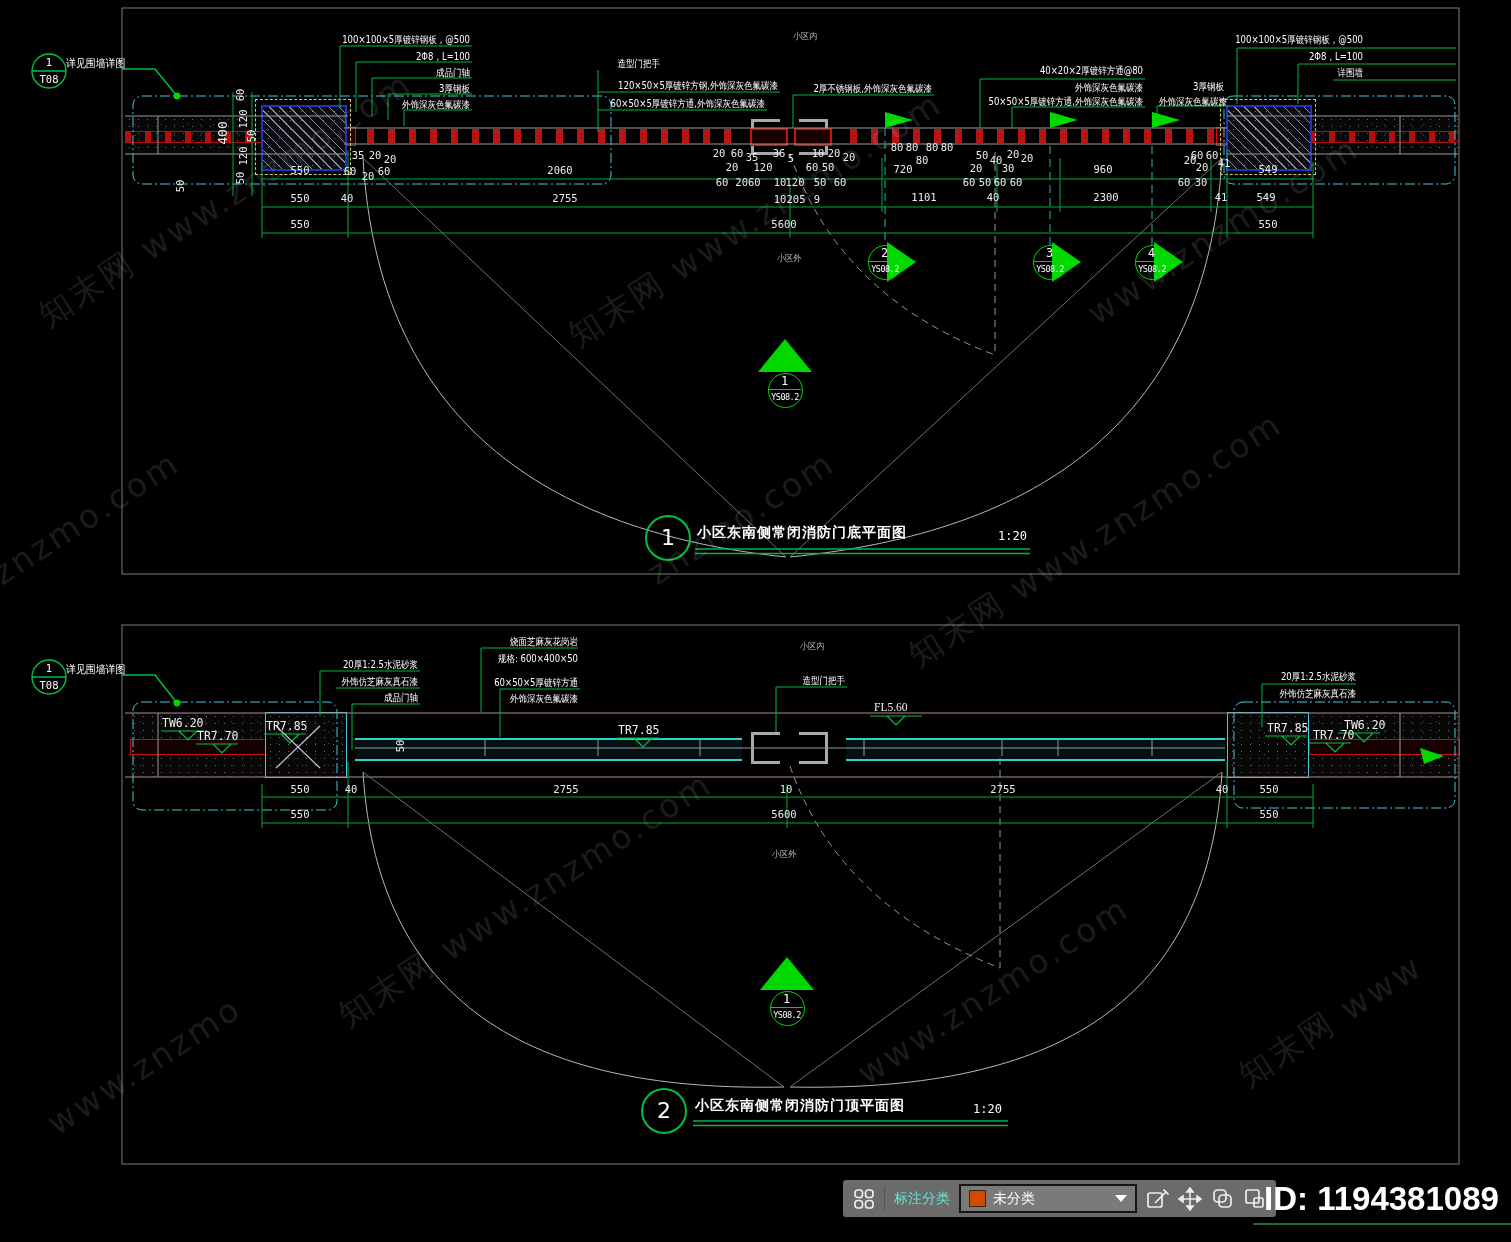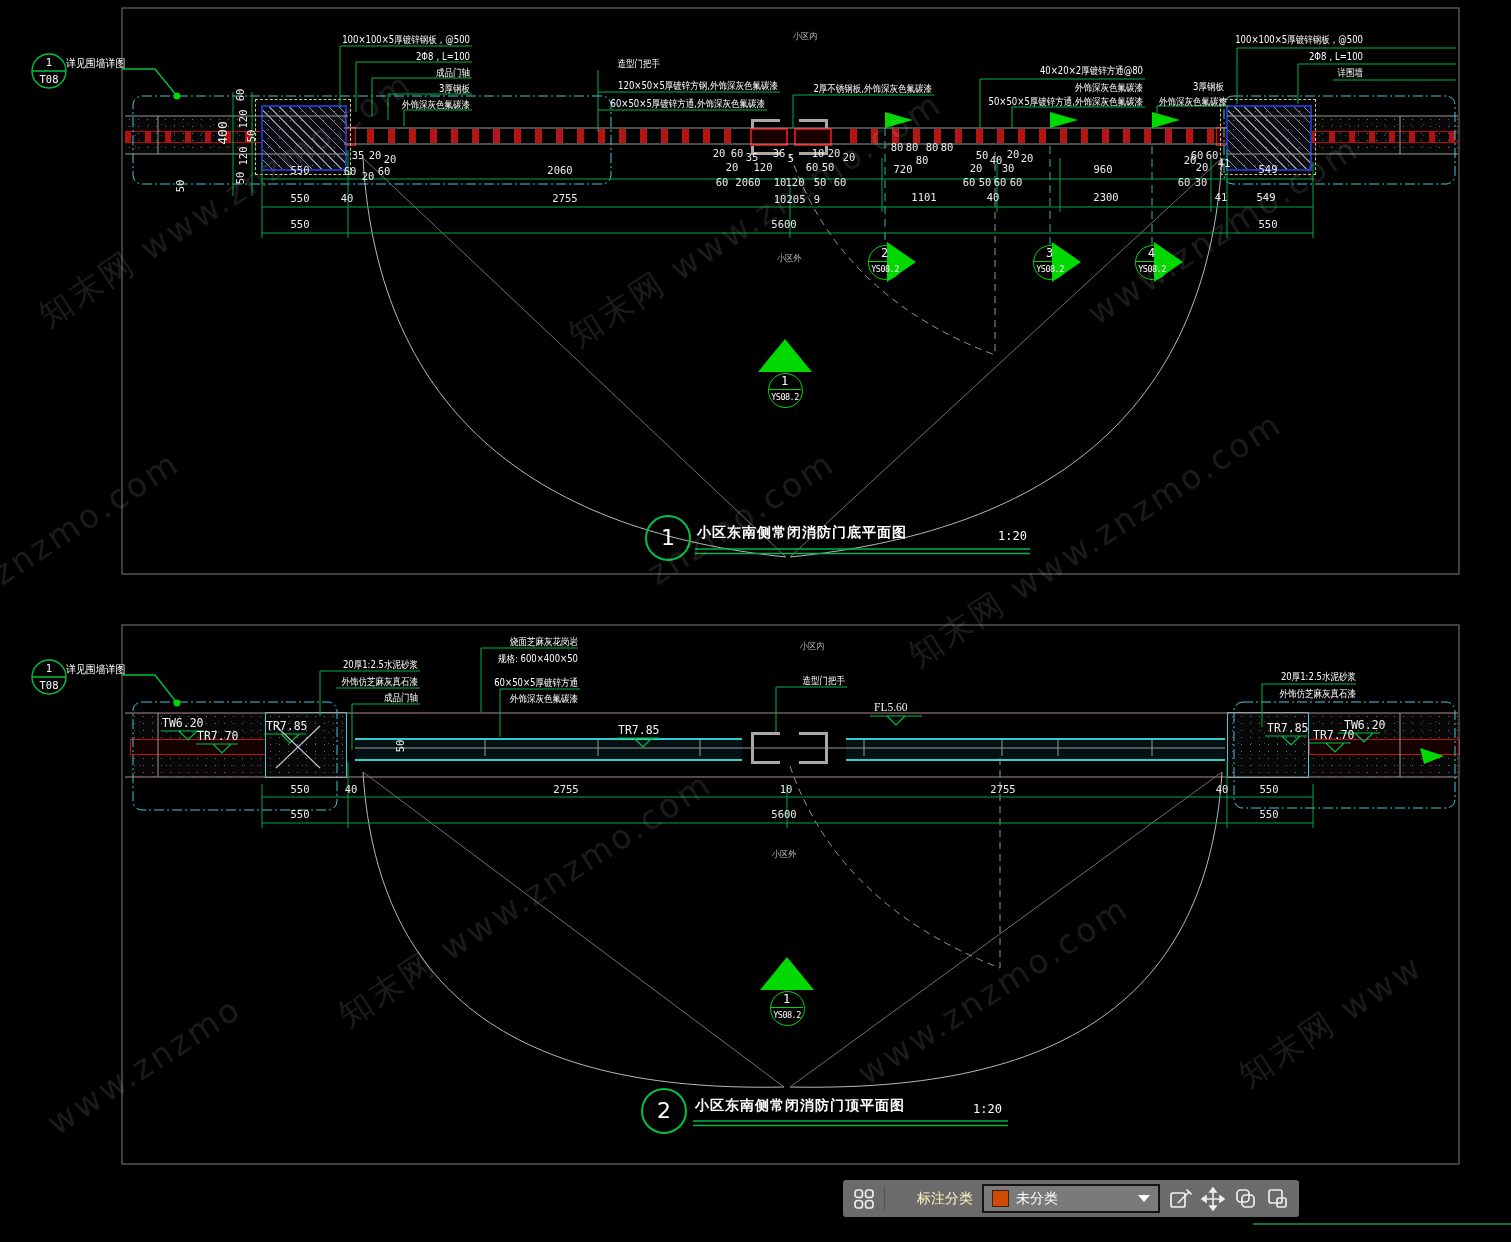--- a/index.html
+++ b/index.html
@@ -46,21 +46,21 @@
   .secnum{position:absolute;width:33px;text-align:center;color:#fff;font:12px "DejaVu Sans Mono",monospace;}
   .seccode{position:absolute;width:40px;text-align:center;color:#fff;font:8.5px "DejaVu Sans Mono",monospace;letter-spacing:-0.5px;}
   
   .title-circle{width:42px;height:42px;border:2px solid #00c045;border-radius:50%;color:#fff;
     font:22px "DejaVu Sans",sans-serif;text-align:center;line-height:42px;}
   .title-text{color:#fff;font-weight:bold;font-size:14px;letter-spacing:1px;}
   .title-scale{color:#fff;font:12px "DejaVu Sans Mono",monospace;}
   
   .toolbar{display:flex;align-items:center;gap:9px;background:#6b6b6b;border-radius:3px;padding:4px 10px;height:37px;box-sizing:border-box;}
   .tb-divider{width:1px;height:24px;background:#555;}
-  .tb-label{color:#fef9c3;font-size:14px;margin-left:23px;}
+  .tb-label{color:#5eead4;font-size:14px;}
   .tb-drop{display:flex;align-items:center;gap:7px;background:#7a7a7a;border:2px solid #141414;height:29px;width:178px;padding:0 8px;box-sizing:border-box;cursor:pointer;}
   .tb-swatch{width:15px;height:15px;background:#d04a02;border:1px solid #3a2410;}
   .tb-dropval{color:#fff;font-size:14px;flex:1;}
   .tb-caret{width:0;height:0;border-left:6px solid transparent;border-right:6px solid transparent;border-top:7px solid #fff;}
   .tb-btn{display:flex;align-items:center;justify-content:center;cursor:pointer;}
   .footer-id{color:#fff;font-weight:bold;font-size:33px;font-family:"Liberation Sans","DejaVu Sans",sans-serif;}
   .footer-logo{color:#8d8d8d;font-weight:bold;font-size:52px;letter-spacing:5px;}
 </style>
 </head>
 <body>
@@ -470,14 +470,15 @@
       </svg>
     </div>
     <div class="tb-btn">
       <svg width="23" height="23" fill="none" stroke="#eee" stroke-width="1.7">
         <rect x="3" y="3" width="13" height="13" rx="2"></rect>
           <rect x="11" y="11" width="9" height="9" rx="1.5"></rect>
       </svg>
     </div>
   </div>
 
+  <div class="abs footer-id" style="left:1264px;top:1180px;">ID: 1194381089</div>
   <div class="abs" style="left:1253px;top:1223px;width:258px;height:1.5px;background:#1b6b35;"></div>
 </div>
 
 </body></html>

